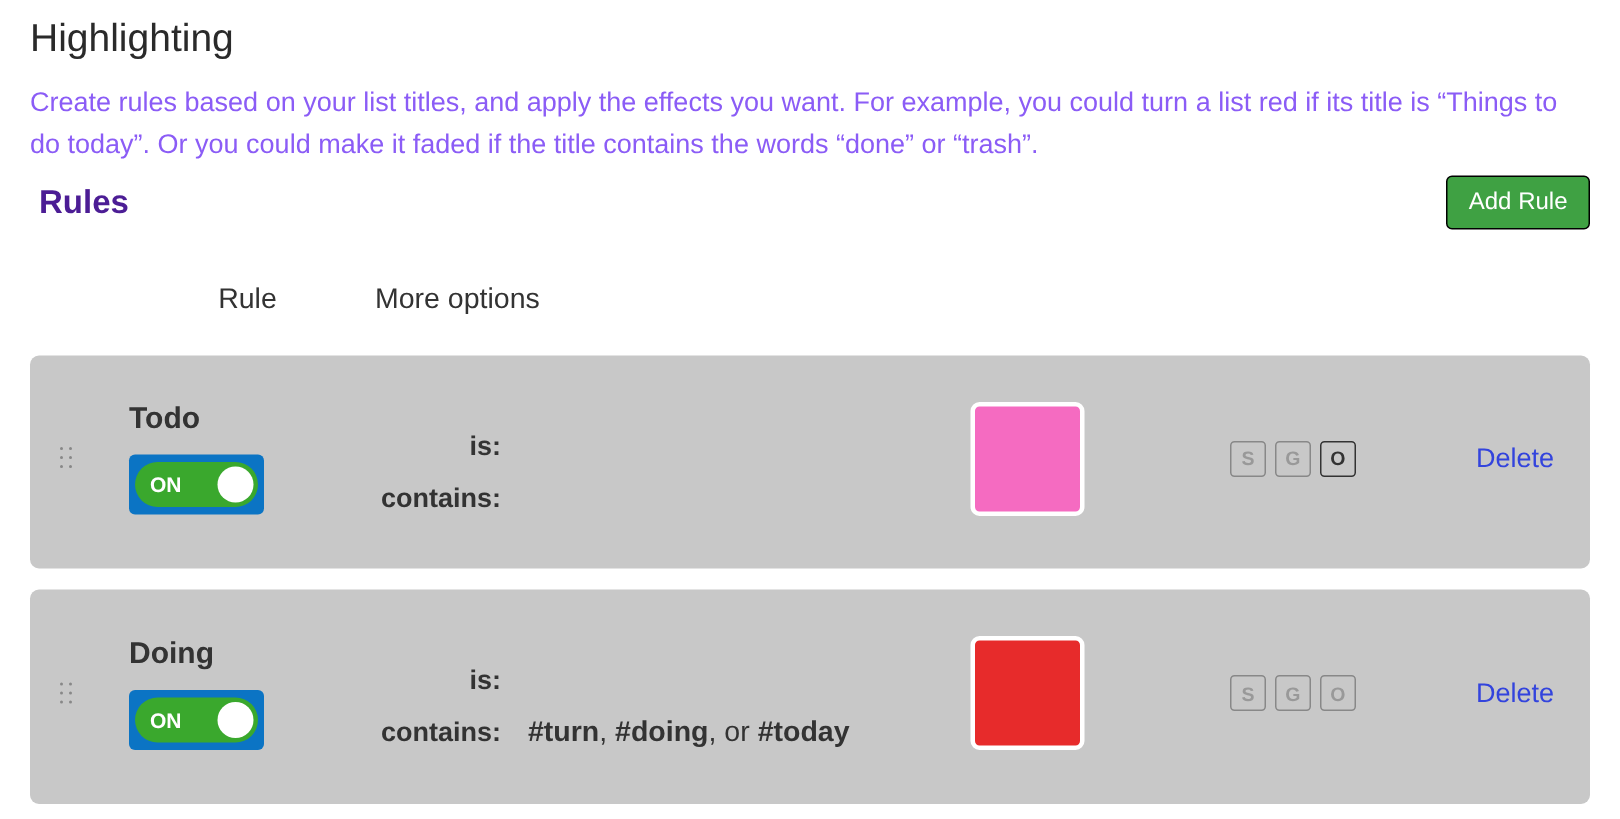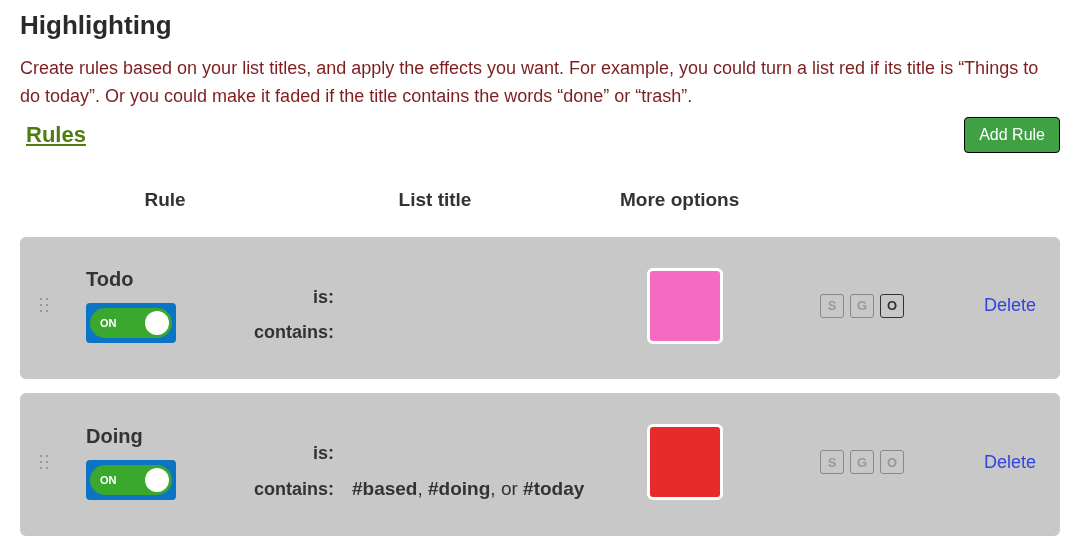--- a/index.html
+++ b/index.html
@@ -5,55 +5,54 @@
     * { box-sizing: border-box; margin: 0; padding: 0; }
     body {
       font-family: "Segoe UI", Arial, sans-serif;
       background: #fff;
       color: #333;
       padding: 10px 20px;
       width: 1080px;
     }
     h1 {
       font-size: 26px;
-      font-weight: 700;
+      font-weight: 400;
       color: #2a2a2a;
       margin-bottom: 14px;
     }
     .description {
       font-size: 18px;
-      color: #7f1d1d;
+      color: #8b5cf6;
       line-height: 1.55;
       margin-bottom: 6px;
     }
     .rules-header {
       display: flex;
       justify-content: space-between;
       align-items: center;
       margin-bottom: 30px;
     }
     .rules-title {
       font-size: 22px;
       font-weight: 700;
-      color: #4d7c0f;
+      color: #4c1d95;
       padding-left: 6px;
-      text-decoration: underline;
     }
     .add-rule-btn {
       background: #3fa143;
       color: #fff;
       border: 1px solid #000000;
       border-radius: 4px;
       padding: 8px 14px;
       font-size: 16px;
       cursor: pointer;
     }
     .table-header {
       display: flex;
-      font-weight: 700;
+      font-weight: 400;
       font-size: 19px;
       color: #333;
       padding: 6px 0 26px 0;
     }
     .col-drag { width: 60px; flex-shrink: 0; }
     .col-rule { width: 170px; flex-shrink: 0; text-align: center; }
     .col-title { width: 370px; flex-shrink: 0; text-align: center; }
     .col-colour { width: 130px; flex-shrink: 0; text-align: center; }
     .col-options { flex: 1; text-align: left; }
 
@@ -113,21 +112,21 @@
       height: 30px;
       background: #3aa82d;
       border-radius: 15px;
       display: flex;
       align-items: center;
       position: relative;
     }
     .toggle-label {
       color: #fff;
       font-weight: 700;
-      font-size: 11px;
+      font-size: 14px;
       margin-left: 10px;
     }
     .toggle-knob {
       position: absolute;
       right: 3px;
       width: 24px;
       height: 24px;
       background: #fff;
       border-radius: 50%;
     }
@@ -215,21 +214,20 @@
 <p class="description">Create rules based on your list titles, and apply the effects you want. For example, you could turn a list red if its title is “Things to do today”. Or you could make it faded if the title contains the words “done” or “trash”.</p>
 
 <div class="rules-header">
   <div class="rules-title">Rules</div>
   <button class="add-rule-btn">Add Rule</button>
 </div>
 
 <div class="table-header">
   <div class="col-drag"></div>
   <div class="col-rule">Rule</div>
-  <div class="col-title">List title</div>
   <div class="col-options">More options</div>
 </div>
 
 <div id="rules-body">
     <div class="rule-row">
     <div class="drag-handle">
       <div class="drag-dots">
           <span></span>
           <span></span>
           <span></span>
@@ -286,21 +284,21 @@
           <span class="toggle-knob"></span>
         </div>
       </div>
     </div>
     <div class="listtitle-cell">
       <div class="lt-line">
         <div class="lt-label">is:</div>
       </div>
       <div class="lt-line">
         <div class="lt-label">contains:</div>
-        <div class="lt-val"><b>#based</b>, <b>#doing</b>, <span class="or">or</span> <b>#today</b></div>
+        <div class="lt-val"><b>#turn</b>, <b>#doing</b>, <span class="or">or</span> <b>#today</b></div>
       </div>
     </div>
     <div class="colour-cell">
       <div class="swatch" style="background:#e72b2b"></div>
     </div>
     <div class="options-cell">
       <div class="sgo">
         <button class="sgo-btn ">S</button>
         <button class="sgo-btn ">G</button>
         <button class="sgo-btn ">O</button>

